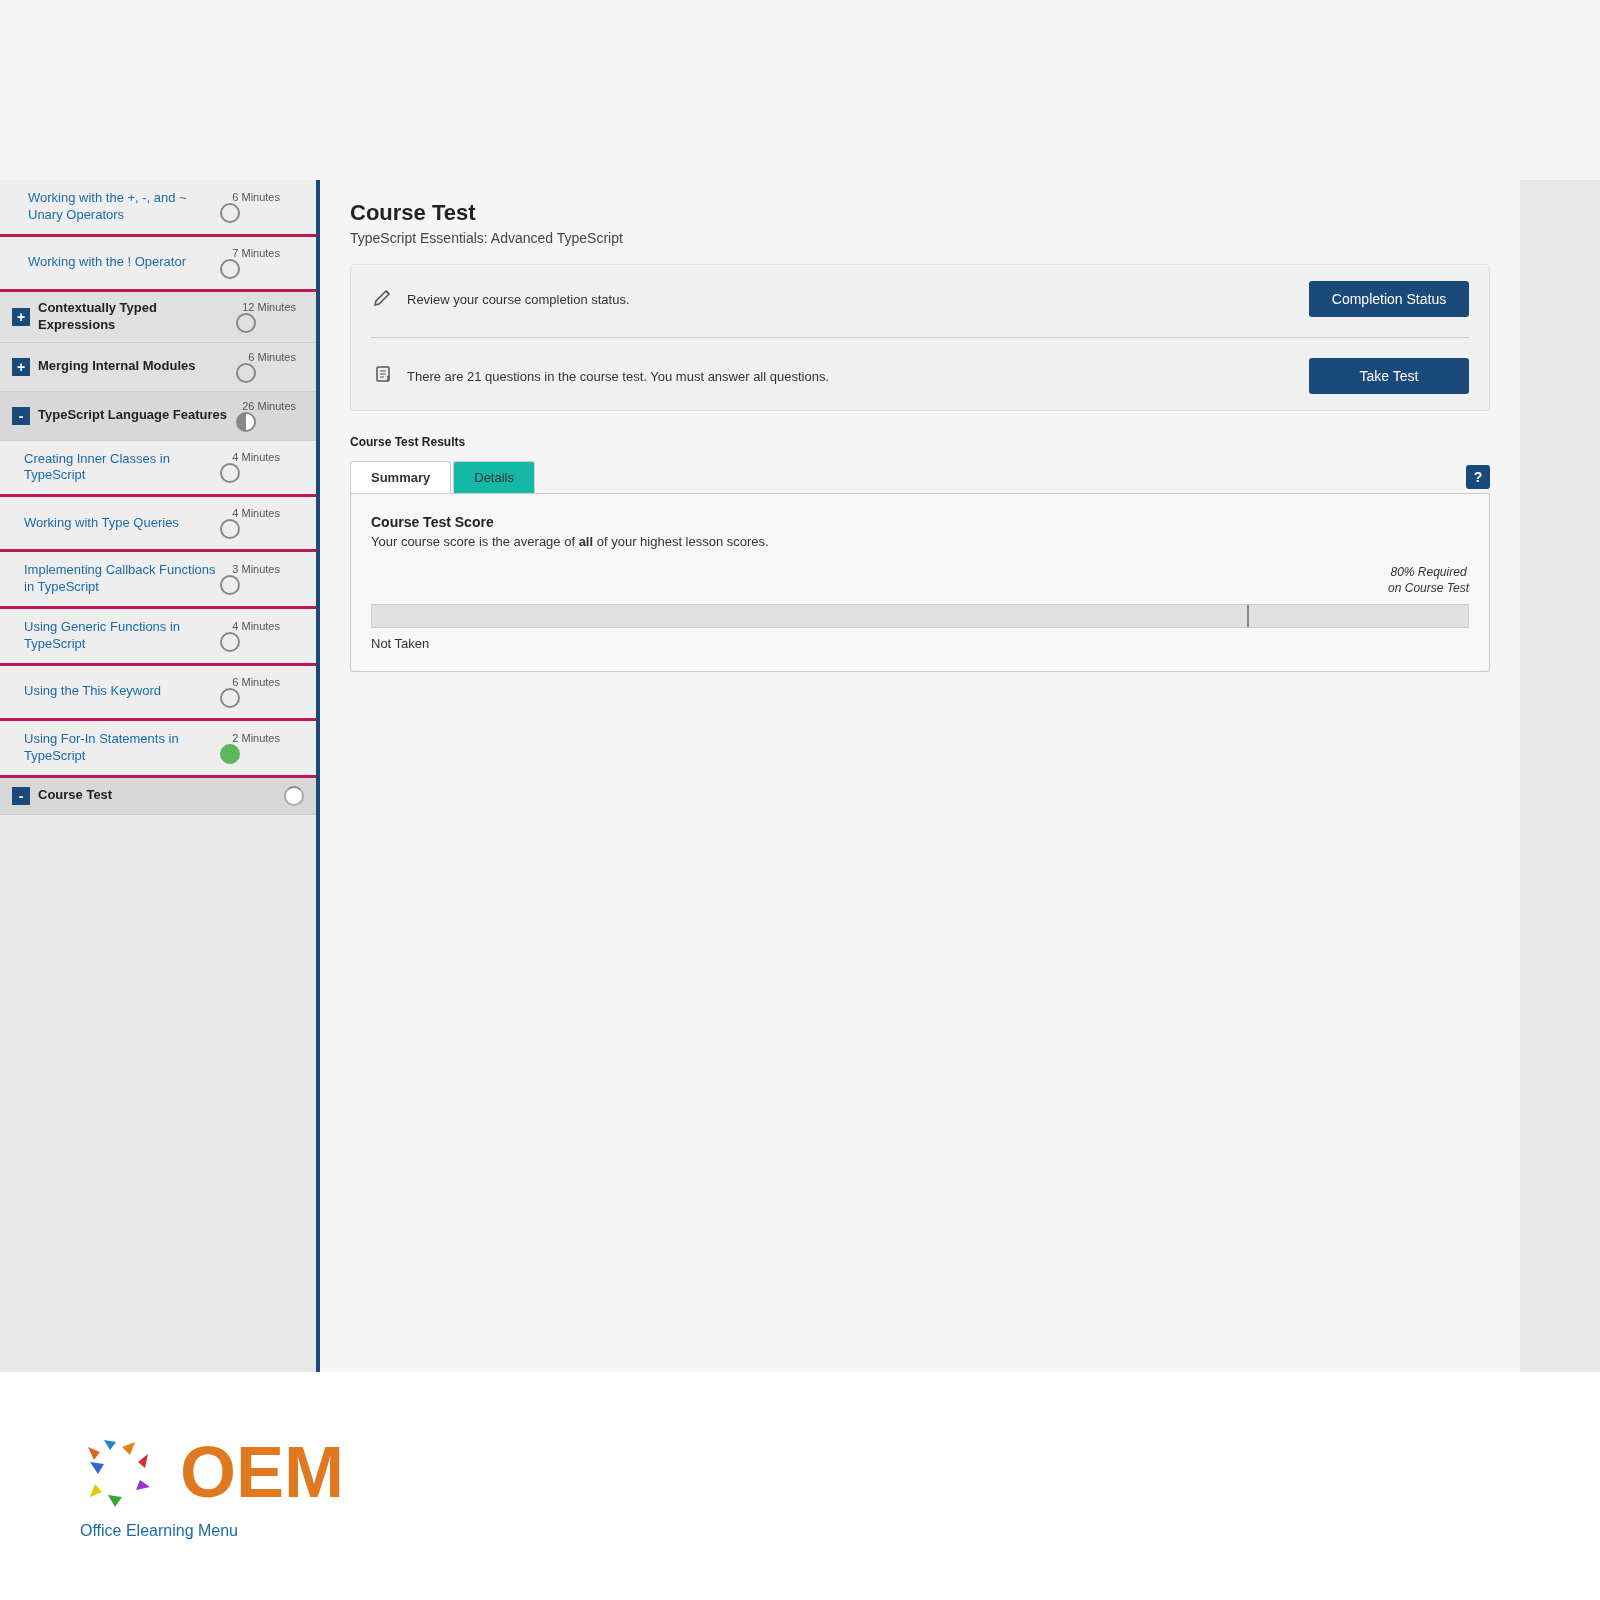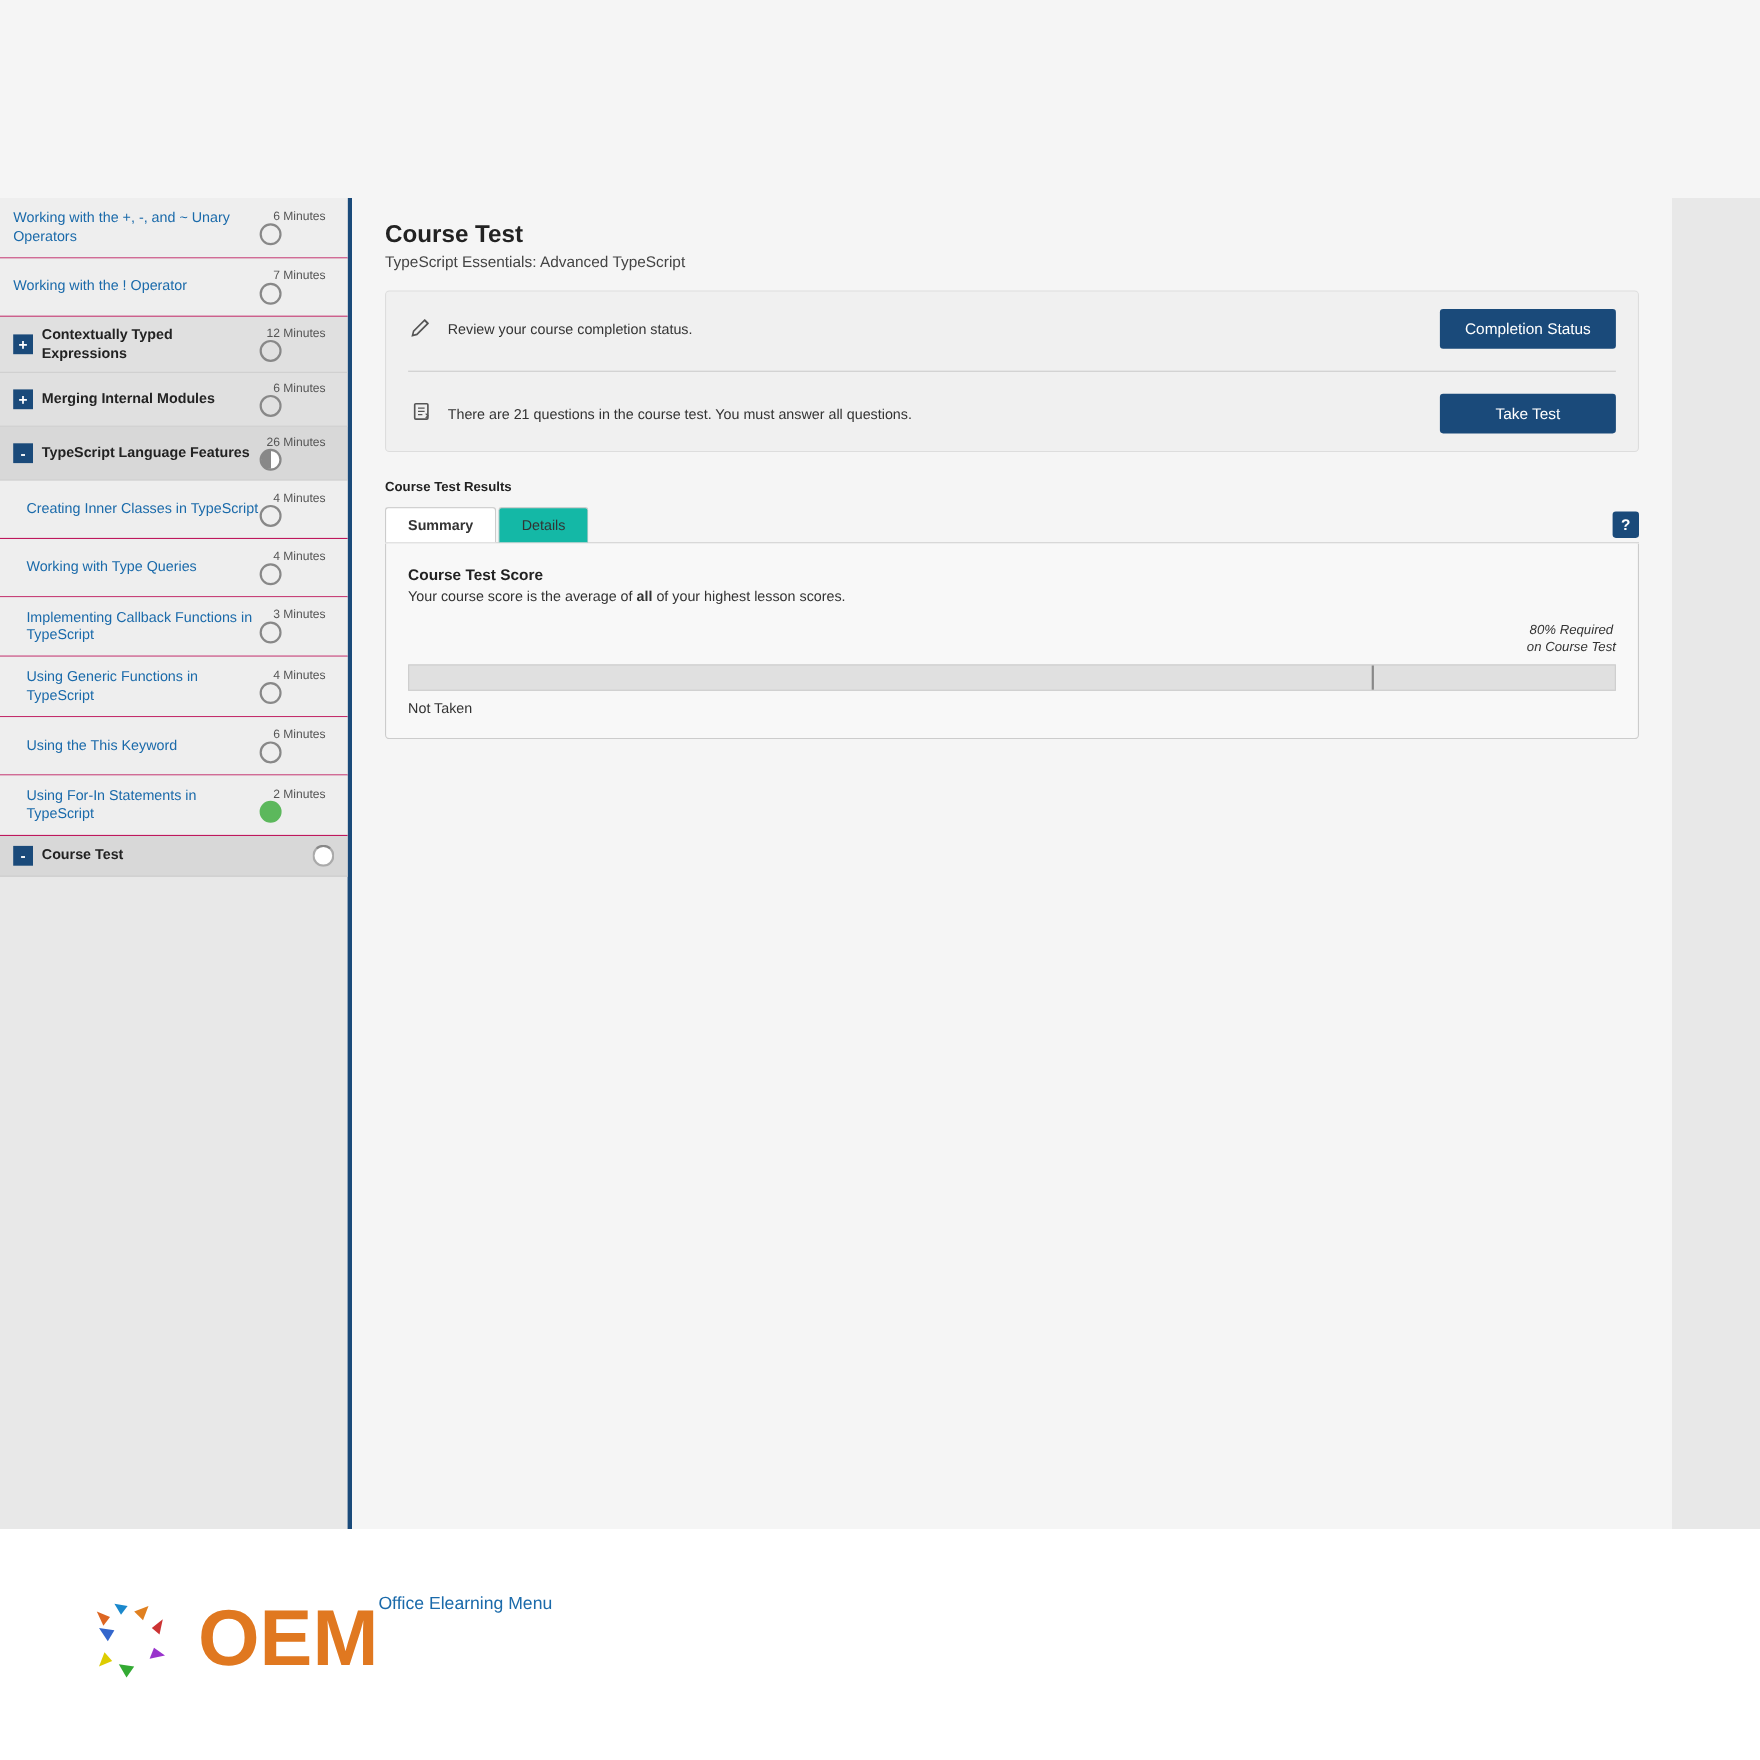--- a/index.html
+++ b/index.html
@@ -36,22 +36,22 @@
     .sidebar {
       width: 320px;
       background: #e8e8e8;
       border-right: 4px solid #1a4a7a;
       flex-shrink: 0;
     }
 
     .sidebar-item {
       display: flex;
       align-items: center;
-      padding: 10px 12px;
-      border-bottom: 1px solid #be185d;
+      padding: 10px 28px;
+      border-bottom: 3px solid #be185d;
       background: #eeeeee;
       cursor: pointer;
     }
 
     .sidebar-icon {
       width: 20px;
       height: 20px;
       border-radius: 50%;
       border: 2px solid #888;
       flex-shrink: 0;
@@ -307,21 +307,21 @@
       font-size: 13px;
       color: #333;
       margin-top: 8px;
     }
 
     
     .bottom-branding {
       padding: 60px 80px;
       background: #ffffff;
       display: flex;
-      flex-direction: row;
+      flex-direction: column;
       align-items: flex-start;
     }
 
     .oem-logo {
       display: flex;
       align-items: center;
       gap: 20px;
       margin-bottom: 10px;
     }
 

